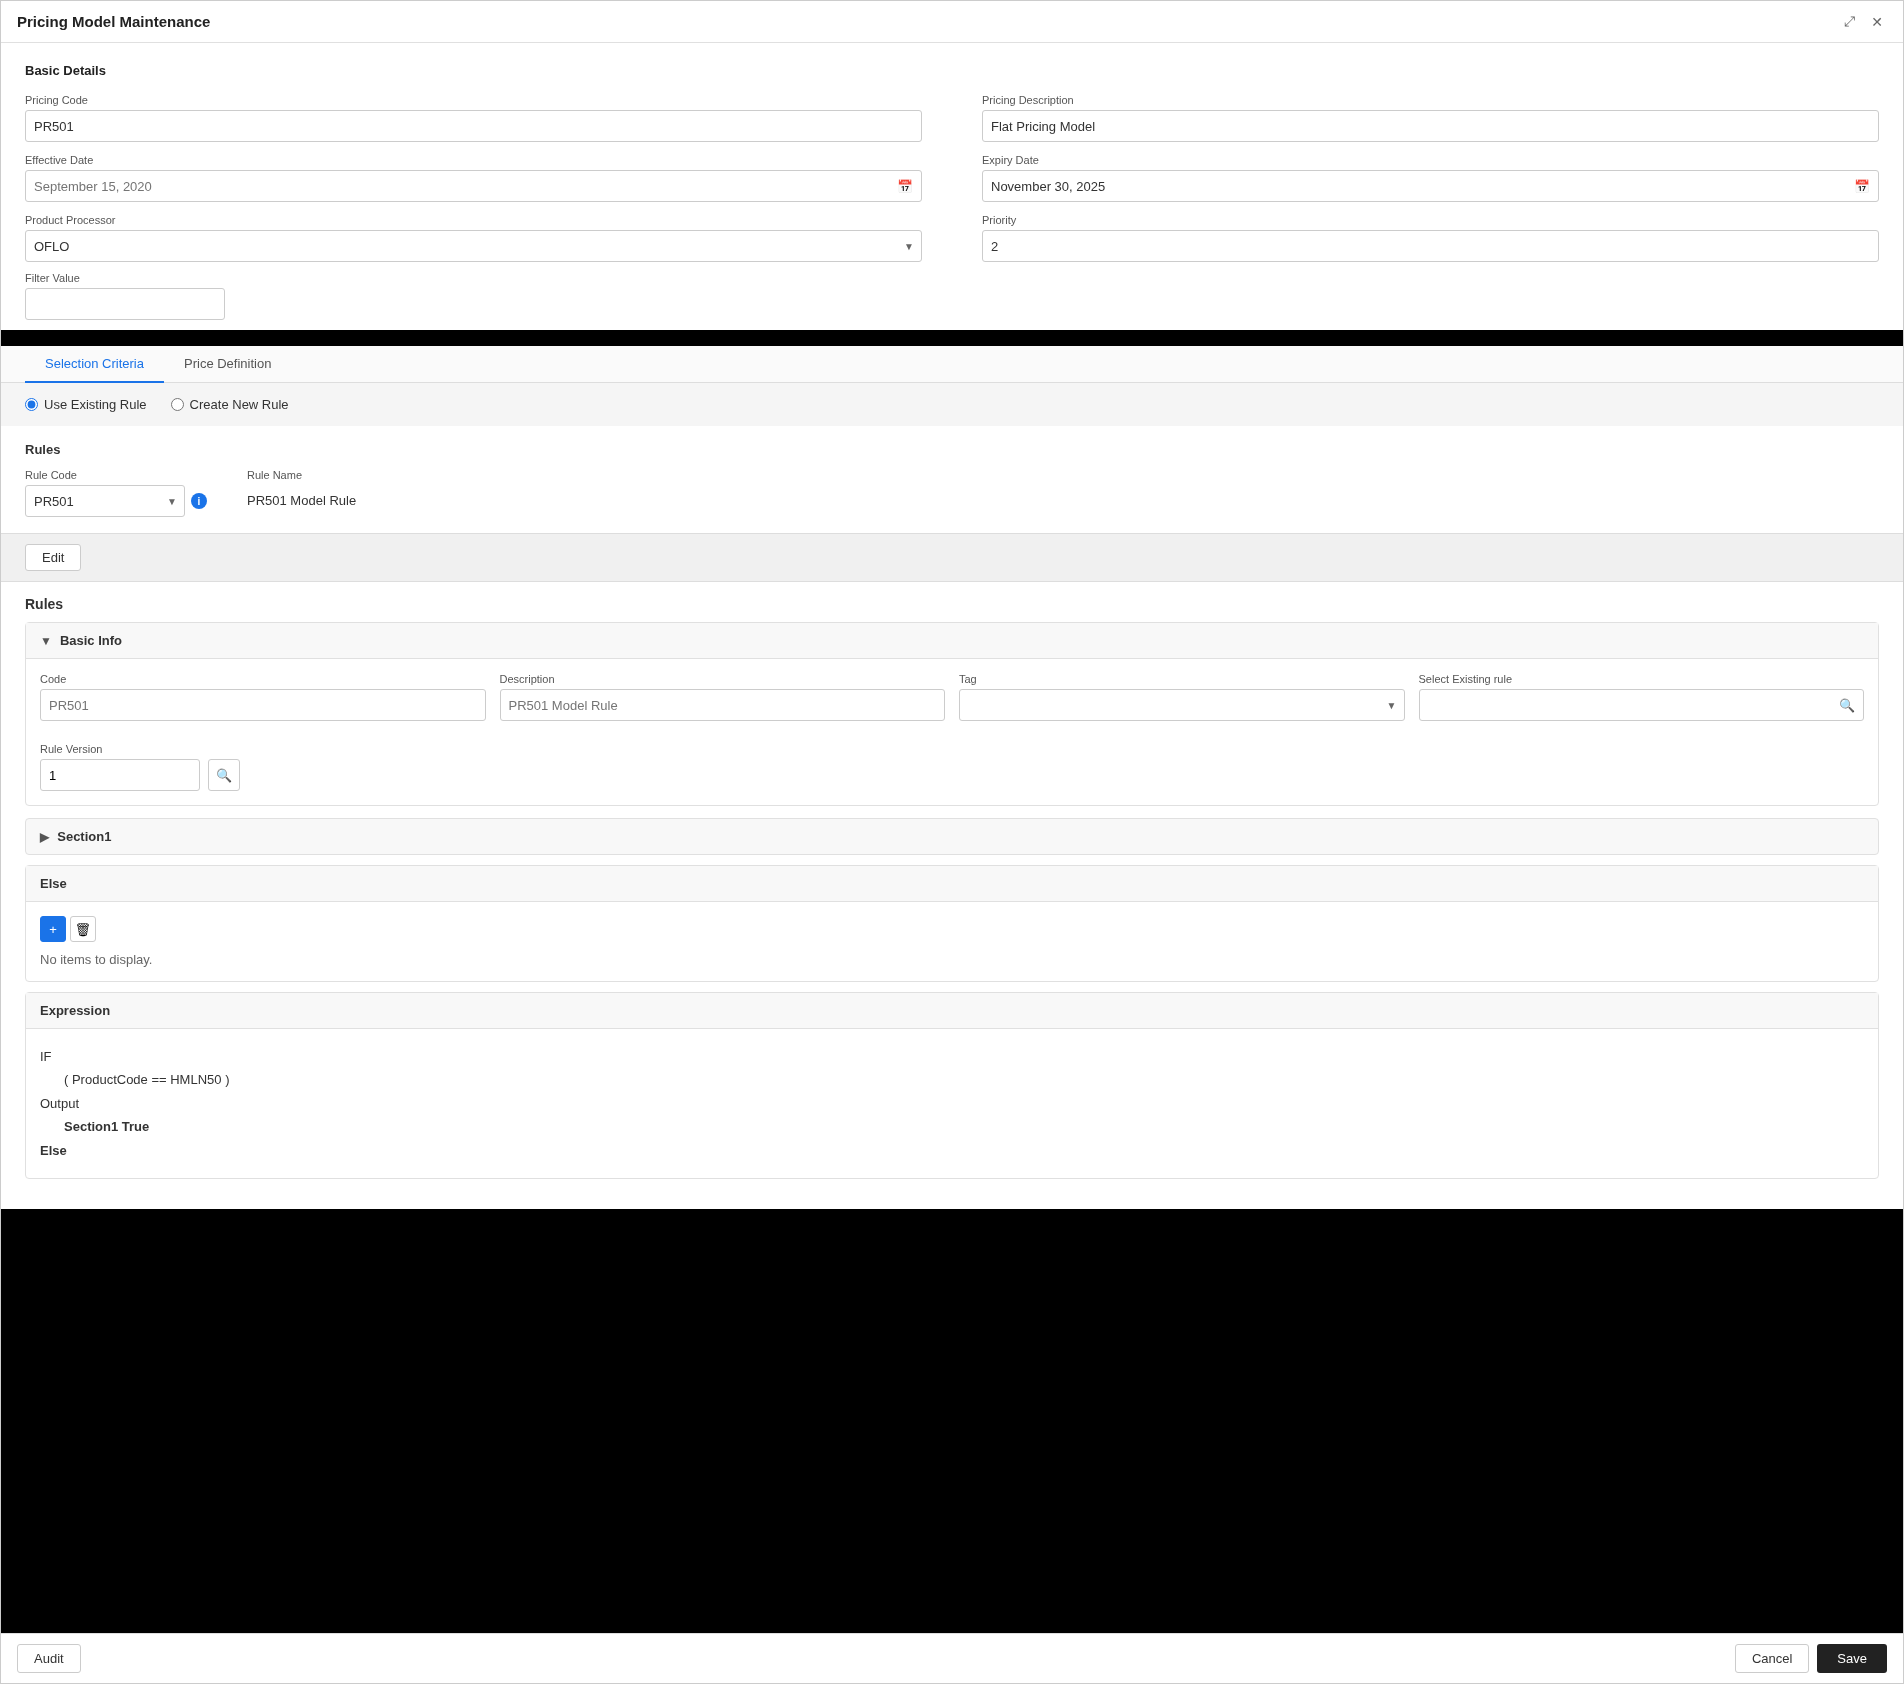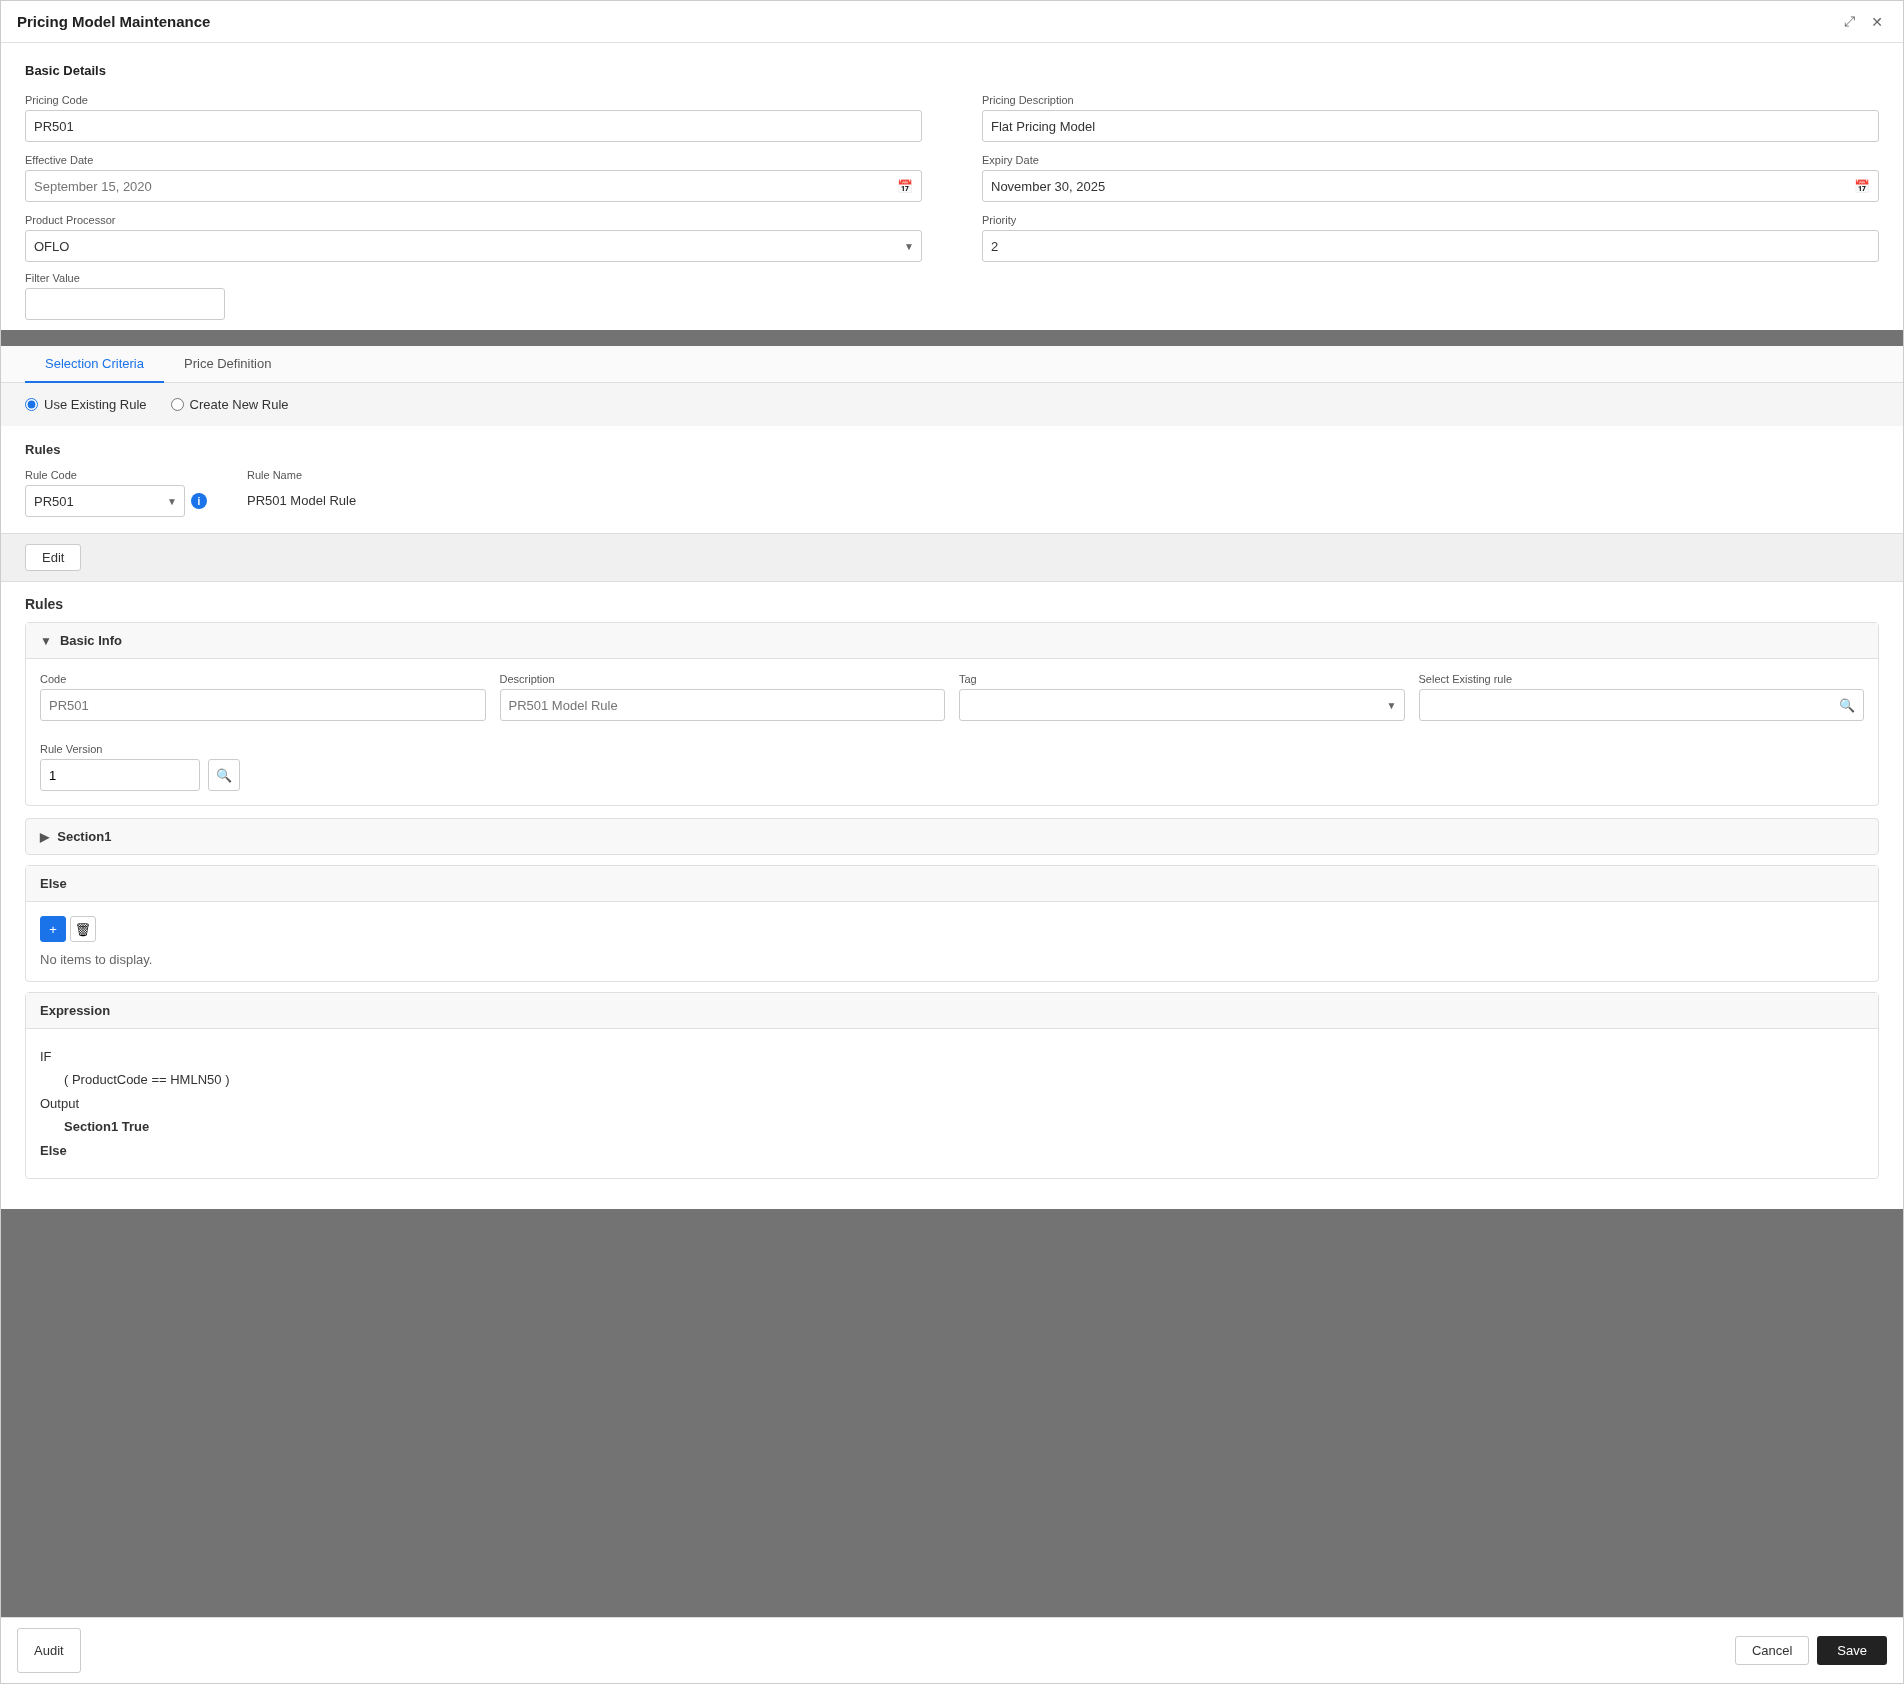--- a/index.html
+++ b/index.html
@@ -5,21 +5,21 @@
     * { box-sizing: border-box; margin: 0; padding: 0; }
     body {
       font-family: Arial, sans-serif;
       font-size: 13px;
       background: #f0f0f0;
       color: #333;
     }
     .modal {
       width: 1904px;
       min-height: 1684px;
-      background: #737373;
+      background: #000000;
       display: flex;
       flex-direction: column;
       border: 1px solid #ccc;
       position: relative;
     }
     .modal-header {
       display: flex;
       align-items: center;
       justify-content: space-between;
       padding: 10px 16px;
@@ -460,21 +460,21 @@
     }
     .footer-left {
       display: flex;
       gap: 8px;
     }
     .footer-right {
       display: flex;
       gap: 8px;
     }
     .audit-btn {
-      padding: 14px 16px;
+      padding: 6px 16px;
       border: 1px solid #ccc;
       background: #fff;
       border-radius: 3px;
       font-size: 13px;
       cursor: pointer;
       color: #333;
     }
     .cancel-btn {
       padding: 6px 16px;
       border: 1px solid #ccc;

